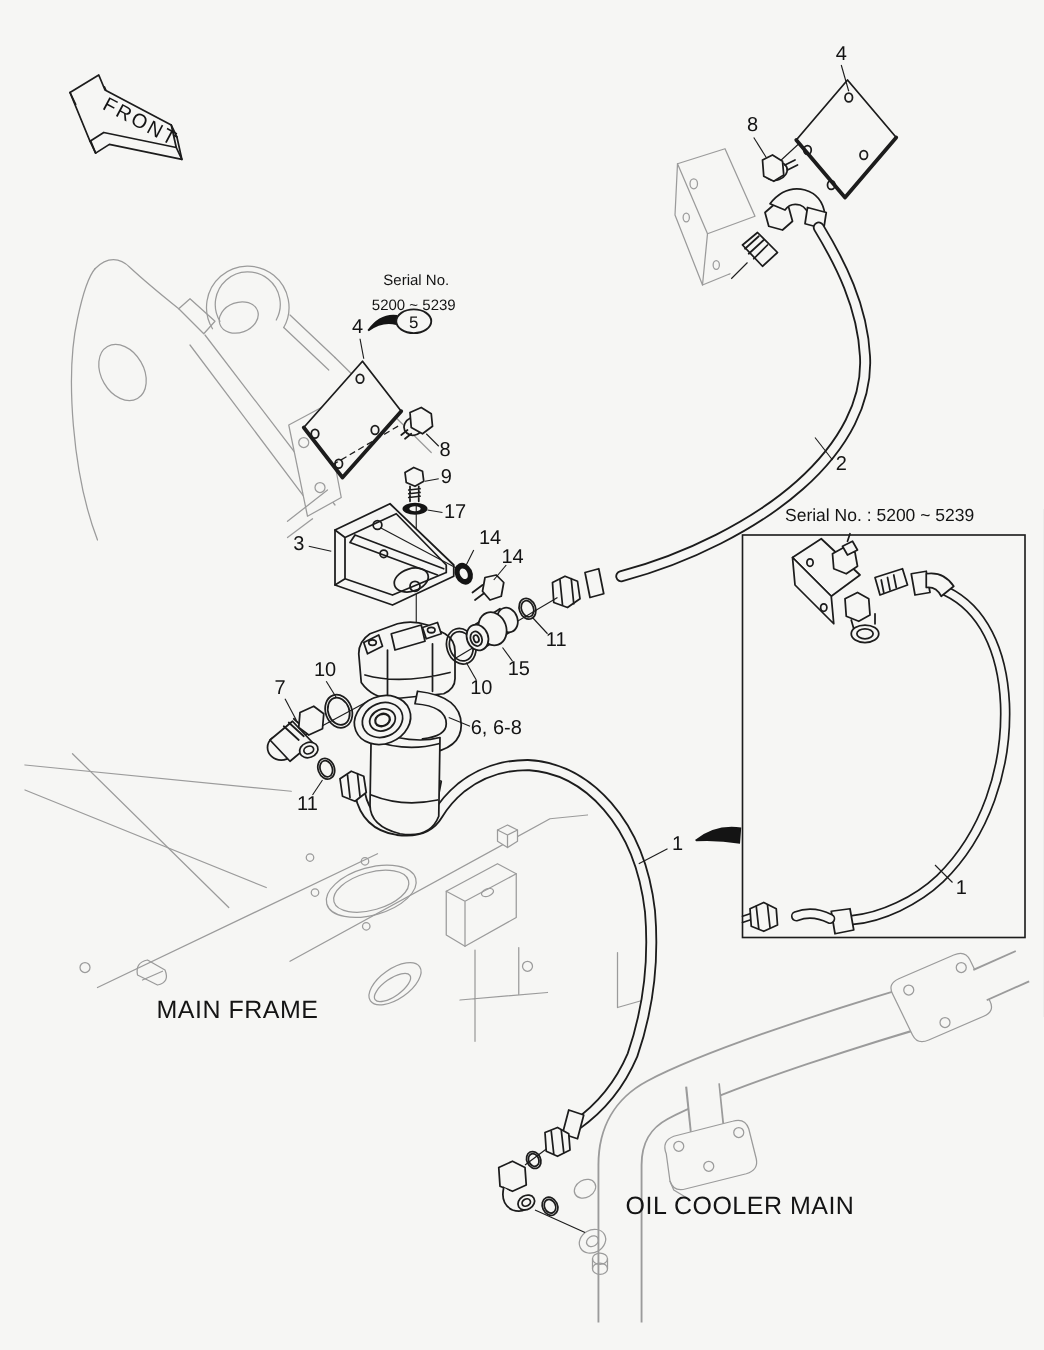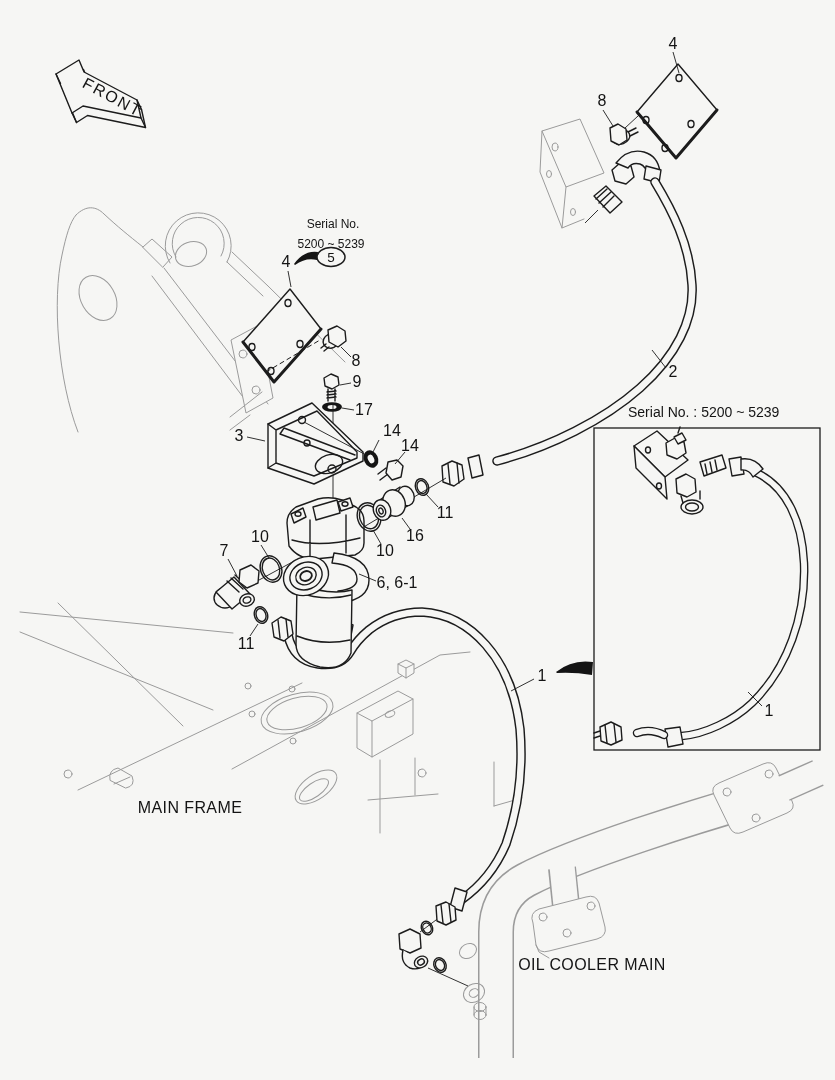--- a/index.html
+++ b/index.html
@@ -24,21 +24,21 @@
   .hin2{stroke:#f6f6f4;stroke-width:5.8;fill:none;stroke-linecap:round;}
   .pout{stroke:#9b9b9b;stroke-width:36;fill:none;stroke-linecap:butt;stroke-linejoin:round;}
   .pin{stroke:#f6f6f4;stroke-width:33;fill:none;stroke-linecap:butt;stroke-linejoin:round;}
   .pout2{stroke:#9b9b9b;stroke-width:28;fill:none;stroke-linecap:butt;}
   .pin2{stroke:#f6f6f4;stroke-width:25;fill:none;stroke-linecap:butt;}
   .svgtxt{font-family:"Liberation Sans",sans-serif;font-size:16px;letter-spacing:2px;fill:#141414;}
   
   .pl{position:absolute;transform:translate(-50%,-50%);font-size:16px;line-height:1;white-space:nowrap;}
   .balloon-txt{font-size:13.5px;}
   .serial{font-size:12px;}
-  .area{font-size:16px;letter-spacing:.4px;}
+  .area{font-size:20px;letter-spacing:.4px;}
   .inset-title{position:absolute;transform:translate(0,-50%);font-size:14px;white-space:nowrap;}
 </style>
 </head>
 <body>
 
 <div class="stage">
 
 <svg width="835" height="1080" viewBox="0 0 835 1080">
 
   <g>
@@ -332,23 +332,23 @@
   <div class="pl" style="left:673px;top:44px">4</div>
   <div class="pl" style="left:602px;top:101px">8</div>
   <div class="pl" style="left:286px;top:262px">4</div>
   <div class="pl" style="left:356px;top:361px">8</div>
   <div class="pl" style="left:357px;top:382px">9</div>
   <div class="pl" style="left:364px;top:410px">17</div>
   <div class="pl" style="left:239px;top:436px">3</div>
   <div class="pl" style="left:392px;top:431px">14</div>
   <div class="pl" style="left:410px;top:446px">14</div>
   <div class="pl" style="left:445px;top:513px">11</div>
-  <div class="pl" style="left:415px;top:536px">16</div>
+  <div class="pl" style="left:415px;top:536px">15</div>
   <div class="pl" style="left:385px;top:551px">10</div>
-  <div class="pl" style="left:397px;top:583px">6, 6-1</div>
+  <div class="pl" style="left:397px;top:583px">6, 6-8</div>
   <div class="pl" style="left:224px;top:551px">7</div>
   <div class="pl" style="left:260px;top:537px">10</div>
   <div class="pl" style="left:246px;top:644px">11</div>
   <div class="pl" style="left:673px;top:372px">2</div>
   <div class="pl" style="left:542px;top:676px">1</div>
   <div class="pl" style="left:769px;top:711px">1</div>
 
   <div class="inset-title" style="left:628px;top:412px">Serial No. : 5200 ~ 5239</div>
   <div class="pl area" style="left:190px;top:808px">MAIN FRAME</div>
   <div class="pl area" style="left:592px;top:965px">OIL COOLER MAIN</div>

